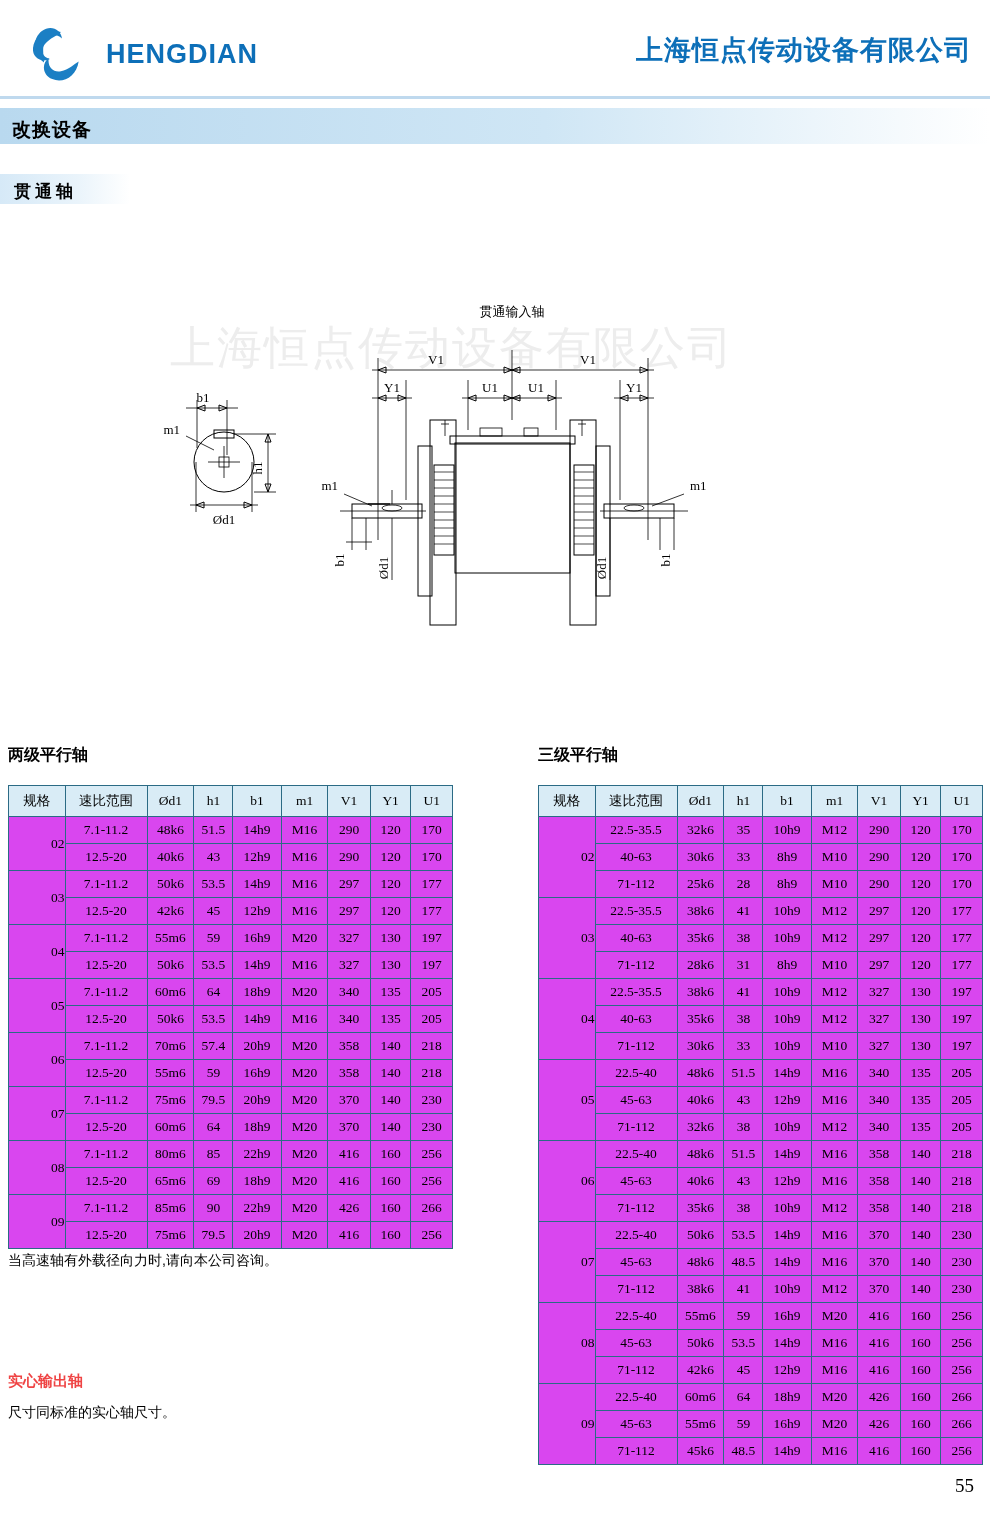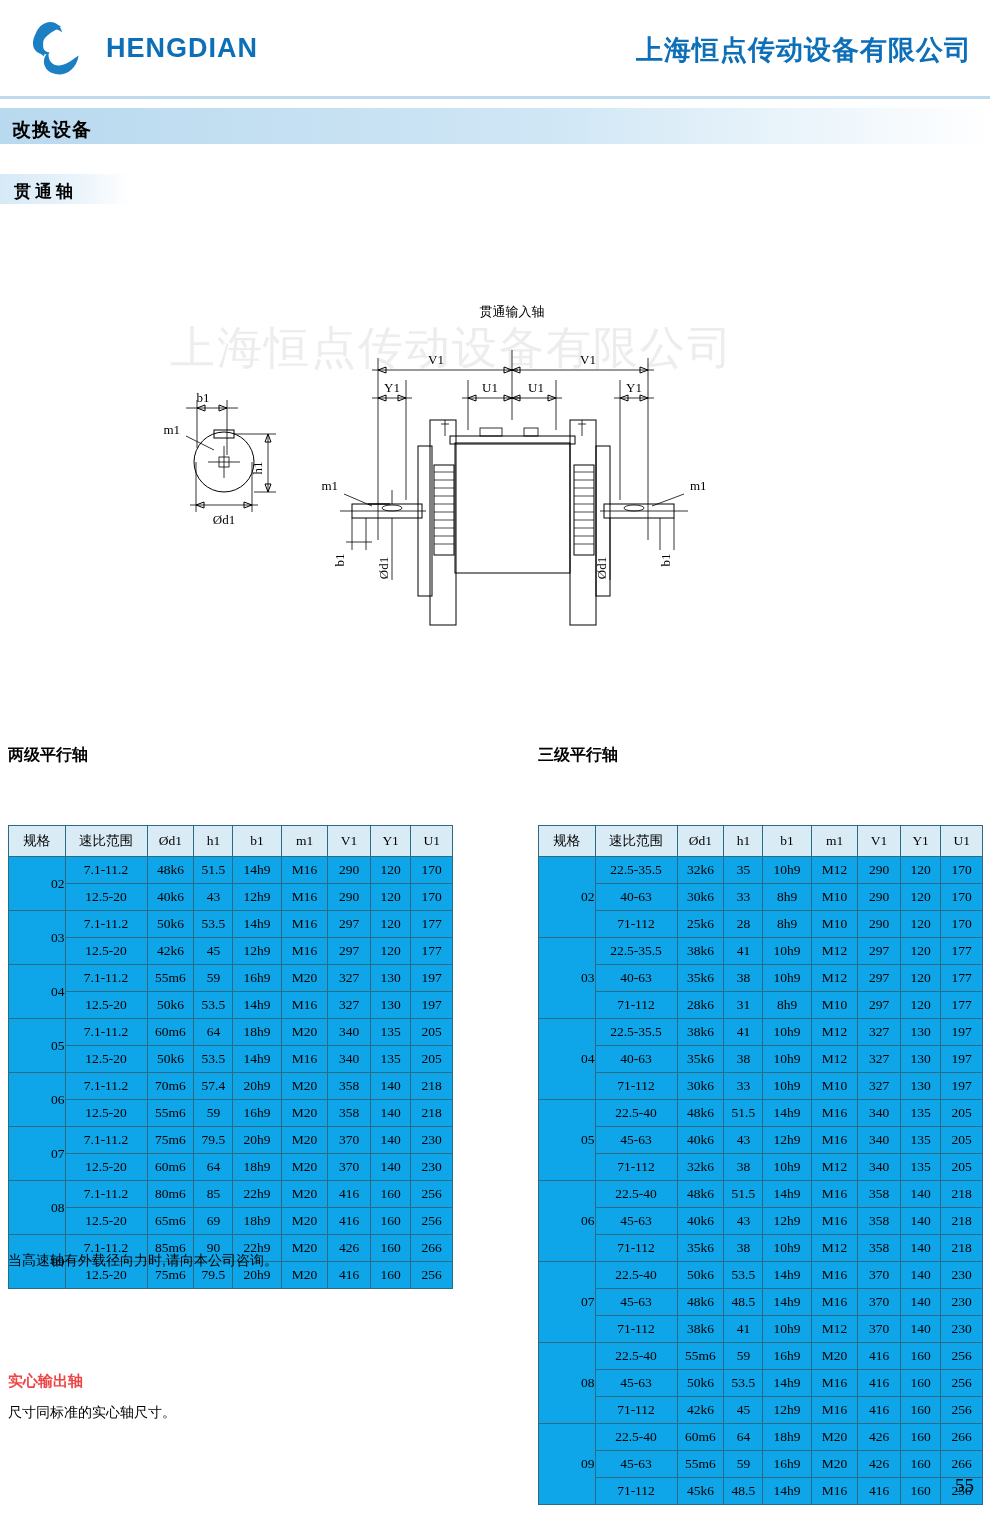--- a/index.html
+++ b/index.html
@@ -13,21 +13,21 @@
     font-family: "Liberation Sans", sans-serif;
     color: #111;
     position: relative;
     overflow: hidden;
   }
 
   
   .header {
     position: absolute;
     left: 0; top: 0;
-    width: 990px; height: 96px;
+    width: 990px; height: 108px;
     display: flex;
     align-items: center;
   }
   .logo-wrap {
     display: flex;
     align-items: center;
     margin-left: 30px;
   }
   .logo-mark {
     width: 62px; height: 56px;
@@ -114,22 +114,21 @@
     color: #000;
   }
   .tbl-title.left  { position: absolute; left: 8px;   top: 745px; }
   .tbl-title.right { position: absolute; left: 538px; top: 745px; }
 
   table.spec {
     border-collapse: collapse;
     font-family: "Liberation Serif", serif;
     font-size: 13.5px;
     color: #000;
-    background: #0ea5e9;
-    margin-top: 40px;
+    background: #d946ef;
   }
   table.spec th, table.spec td {
     border: 1px solid #2b6b85;
     text-align: center;
     padding: 0;
     height: 26px;
     white-space: nowrap;
   }
   table.spec thead th {
     background: #d9ecf6;

